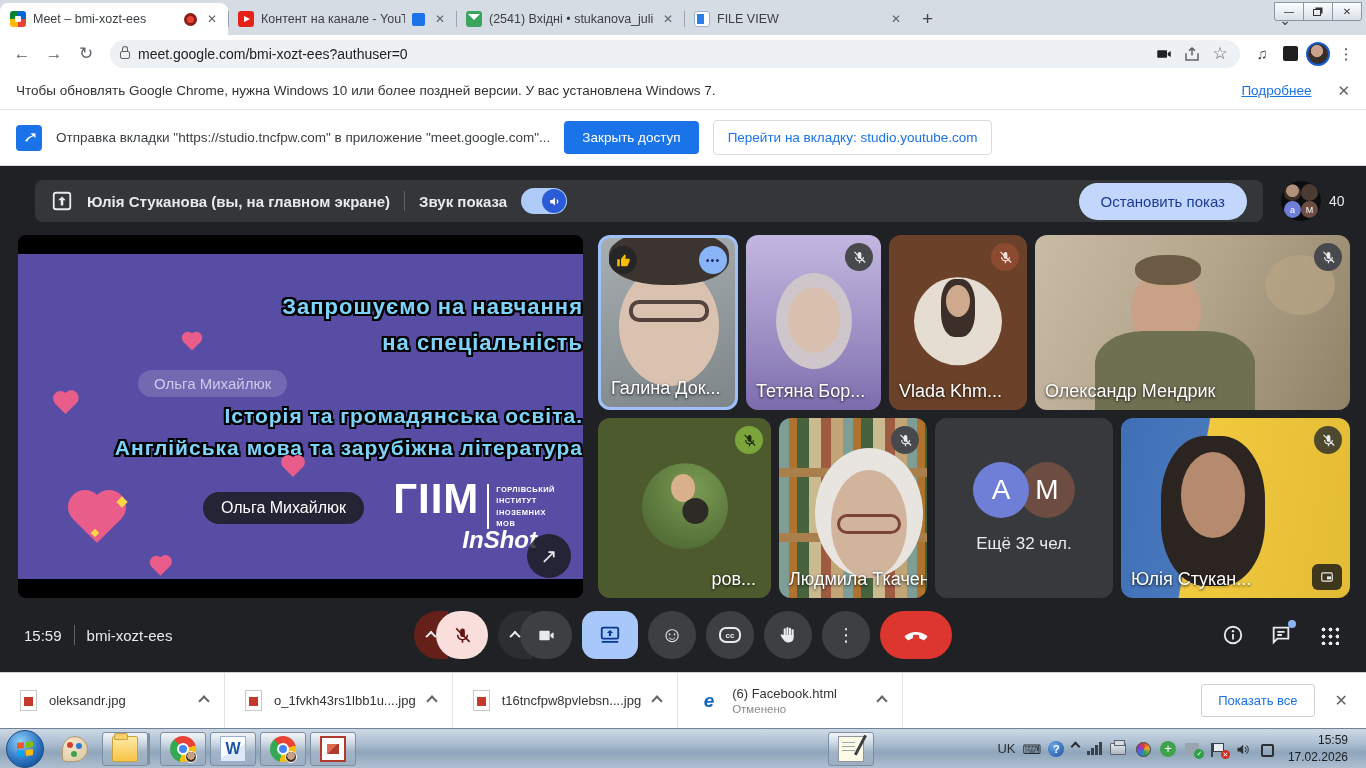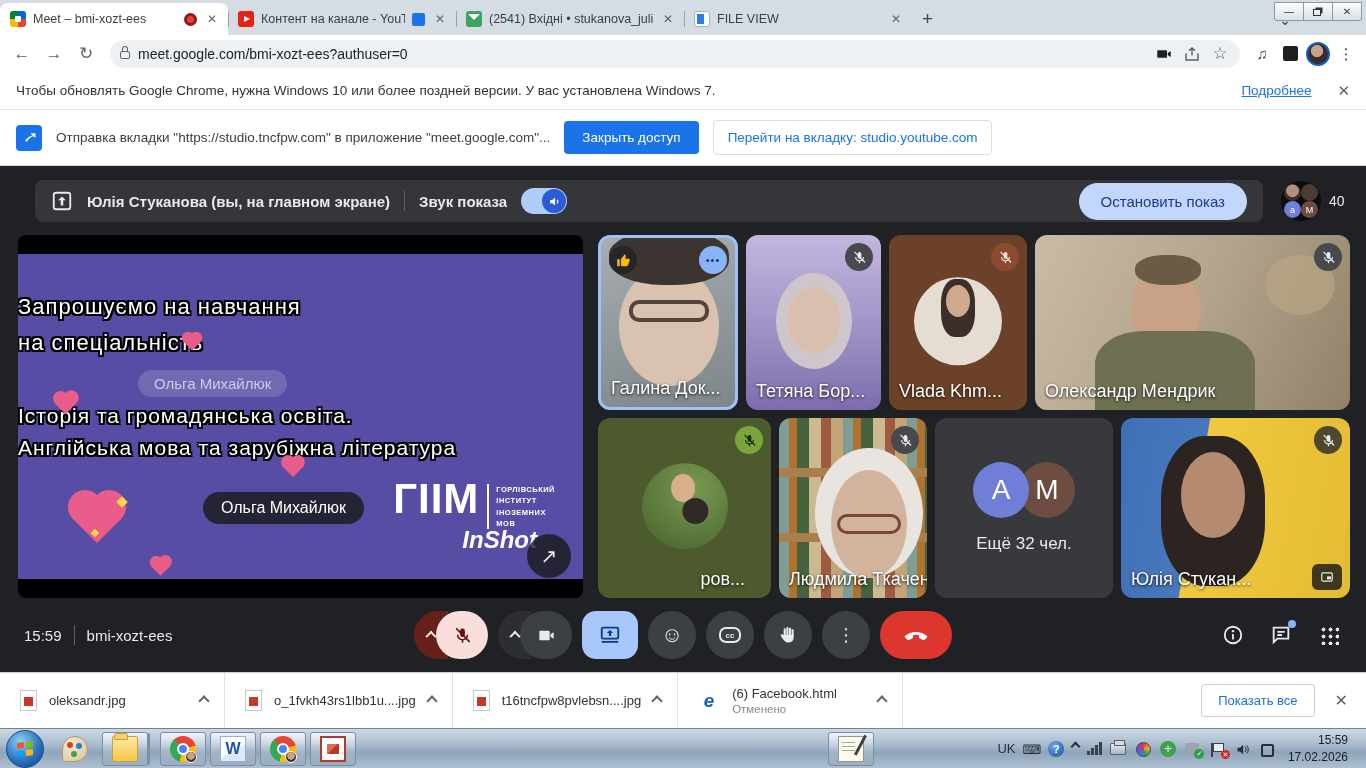--- a/index.html
+++ b/index.html
@@ -65,21 +65,21 @@
   .toggle { width:46px; height:26px; background:#aecbfa; border-radius:13px; position:relative; cursor:pointer; }
   .toggle .knob { position:absolute; right:1px; top:1px; width:24px; height:24px; border-radius:50%; background:#2b5bd7; display:flex; align-items:center; justify-content:center; }
   .stop-pres { margin-left:auto; background:#c2d7fb; color:#1b3a93; border:none; border-radius:20px; font-size:15px; padding:10px 22px; cursor:pointer; font-family:inherit; }
   .cluster { width:40px; height:40px; border-radius:50%; background:#0c0d0e; margin-left:18px; position:relative; overflow:hidden; flex:0 0 40px; }
   .mini { position:absolute; width:17px; height:17px; border-radius:50%; display:flex; align-items:center; justify-content:center; font-size:9px; color:#fff; }
   .count40 { color:#e8eaed; font-size:14px; margin-left:8px; }
 
   .meet-main { display:flex; margin:13px 16px 0 18px; height:363px; position:relative; }
   .presentation { width:565px; background:#000; border-radius:8px; position:relative; display:flex; align-items:center; overflow:hidden; flex:0 0 565px; }
   .slide { width:100%; height:325px; background:#584da5; position:relative; }
-  .sl-txt { position:absolute; width:100%; text-align:left; color:#ffffff; font-weight:normal; letter-spacing:1px;
+  .sl-txt { position:absolute; width:100%; text-align:right; color:#7dd3fc; font-weight:bold; letter-spacing:1px;
     text-shadow:-2px -2px 0 #000,2px -2px 0 #000,-2px 2px 0 #000,2px 2px 0 #000,0 2px 0 #000,2px 0 0 #000,0 -2px 0 #000,-2px 0 0 #000; }
   .chip1 { position:absolute; left:120px; top:116px; background:rgba(255,255,255,.16); color:#cfc9ea; font-size:15px; padding:5px 16px; border-radius:15px; }
   .chip2 { position:absolute; left:185px; top:238px; background:rgba(28,29,32,.85); color:#fff; font-size:16px; padding:7px 18px; border-radius:19px; }
   .logo { position:absolute; right:28px; top:226px; display:flex; align-items:flex-start; gap:8px; color:#fff; }
   .logo .giim { font-size:42px; font-weight:bold; line-height:0.9; letter-spacing:1px; }
   .logo .cap { border-left:2px solid #fff; padding-left:7px; font-size:7.5px; font-weight:bold; letter-spacing:0.5px; line-height:1.5; margin-top:4px; }
   .inshot { position:absolute; right:46px; top:272px; color:#fff; font-size:24px; font-weight:bold; font-style:italic; }
   .heart { position:absolute; background:#e85d8a; transform:rotate(-45deg); }
   .heart::before,.heart::after { content:""; position:absolute; background:inherit; border-radius:50%; width:100%; height:100%; }
   .heart::before { top:-50%; left:0; } .heart::after { left:50%; top:0; }
@@ -395,21 +395,21 @@
           <span class="avatarc" style="width:86px;height:86px;background:radial-gradient(circle at 60% 30%,#7a9a52,#46602e);"></span>
           <span class="face" style="left:50%;top:56px;transform:translateX(-58%);width:24px;height:28px;background:#d9b08c;"></span>
           <span class="face" style="left:50%;top:80px;transform:translateX(-10%);width:26px;height:26px;background:#2e2a26;"></span>
           <div class="badge tr" style="background:#7ca43c;color:#1d2b0e;">
             <svg width="15" height="15" viewBox="0 0 24 24" fill="currentColor">
                 <path d="M12 14a3 3 0 0 0 3-3V6a3 3 0 0 0-6 0v5a3 3 0 0 0 3 3z"></path>
                 <path d="M17.3 11a5.3 5.3 0 0 1-10.6 0H4.9a7.1 7.1 0 0 0 6.1 7v3h2v-3a7.1 7.1 0 0 0 6.1-7h-1.8z"></path>
                 <path stroke="currentColor" stroke-width="2" d="M4 3l17 17"></path>
               </svg>
           </div>
-          <div class="tname" style="left:auto;right:26px;">ров...</div>
+          <div class="tname" style="left:auto;right:15px;">ров...</div>
         </div>
 
         <div class="tile t6">
           <span class="face" style="left:36px;top:30px;width:108px;height:130px;background:#e8e5e0;"></span>
           <span class="face" style="left:52px;top:52px;width:76px;height:108px;background:#d2b49c;"></span>
           <span class="face" style="left:58px;top:96px;width:64px;height:20px;background:transparent;border:3px solid #7a4438;border-radius:10px;"></span>
           <div class="badge tr mic-gray">
             <svg width="15" height="15" viewBox="0 0 24 24" fill="currentColor">
                 <path d="M12 14a3 3 0 0 0 3-3V6a3 3 0 0 0-6 0v5a3 3 0 0 0 3 3z"></path>
                 <path d="M17.3 11a5.3 5.3 0 0 1-10.6 0H4.9a7.1 7.1 0 0 0 6.1 7v3h2v-3a7.1 7.1 0 0 0 6.1-7h-1.8z"></path>

